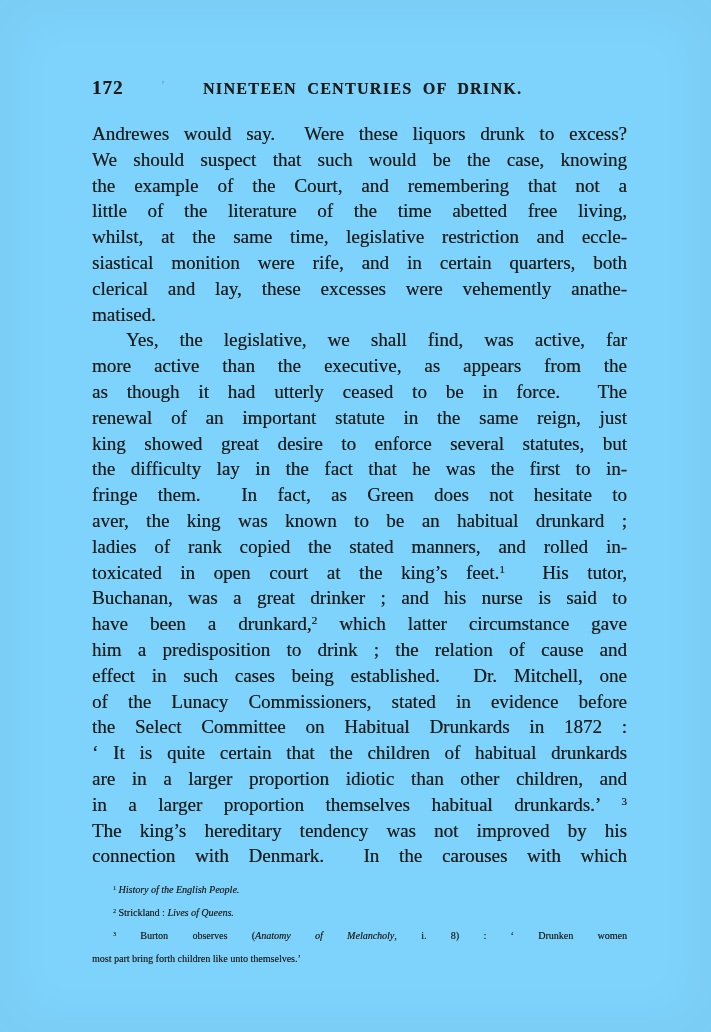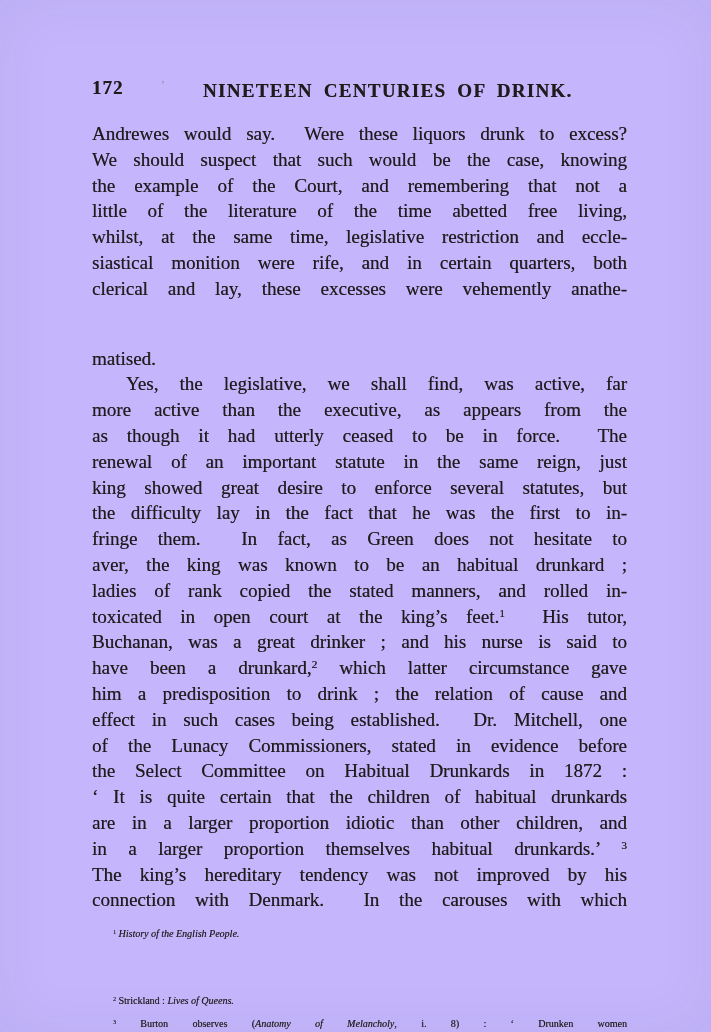--- a/index.html
+++ b/index.html
@@ -1,56 +1,56 @@
 <!DOCTYPE html>
 <html><head>
 <meta charset="utf-8">
 <style>
   html,body{margin:0;padding:0;background:#e8e8e6;}
   .page{
     position:relative;
     width:711px;height:1032px;
     margin:0 auto;
-    background:#c4b5fd;
+    background:#7dd3fc;
     box-shadow:inset 0 0 60px rgba(60,50,30,0.05);
     font-family:"Liberation Serif","DejaVu Serif",serif;
     color:#1e1c1a;
     overflow:hidden;
   }
   .running-head{
     position:absolute;top:77px;left:92px;right:84px;height:24px;
   }
   .page-number{
     position:absolute;left:0;top:0;
     font-size:19px;font-weight:700;letter-spacing:1px;
     text-shadow:0.3px 0 0 rgba(30,28,26,0.75);
   }
   .head-mark{
     position:absolute;left:69px;top:1px;
     font-size:11px;color:#6b6560;opacity:0.7;
   }
   .running-title{
     position:absolute;left:111px;top:3px;
-    font-size:19px;font-weight:700;
+    font-size:16px;font-weight:700;
     letter-spacing:1.3px;word-spacing:5px;
     text-shadow:0.25px 0 0 rgba(30,28,26,0.7);
     white-space:nowrap;
   }
   .body-text{
     position:absolute;top:121px;left:92px;width:535px;
     font-size:19px;line-height:25.8px;
     text-shadow:0.3px 0 0 rgba(30,28,26,0.65);
   }
   .footnotes{
     position:absolute;top:878px;left:92px;width:535px;
     font-size:10px;line-height:23px;
     text-shadow:0.25px 0 0 rgba(30,28,26,0.6);
   }
   .line{text-align:justify;text-align-last:justify;}
-  .line.noju{text-align:center;text-align-last:left;margin-top:44px;}
+  .line.noju{text-align:center;text-align-last:left;}
   .line.indent{text-indent:34px;}
   .footnote .line.indent{text-indent:21px;}
   .sup{font-size:60%;vertical-align:0.5em;line-height:0;}
   .i{font-style:italic;}
 </style>
 </head>
 <body>
 
 <div class="page">
   <div class="running-head">

